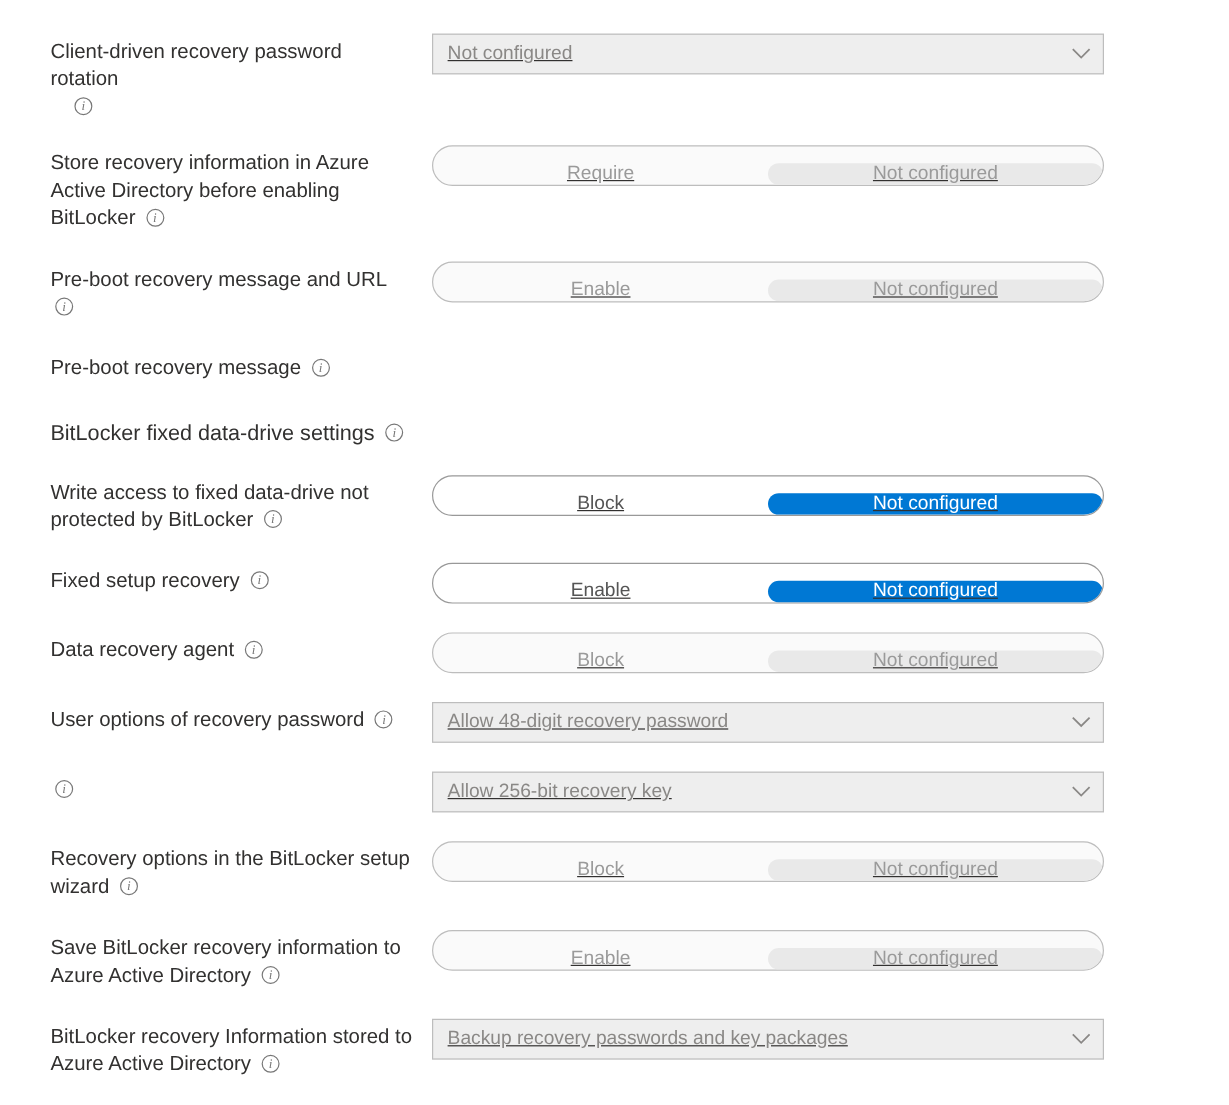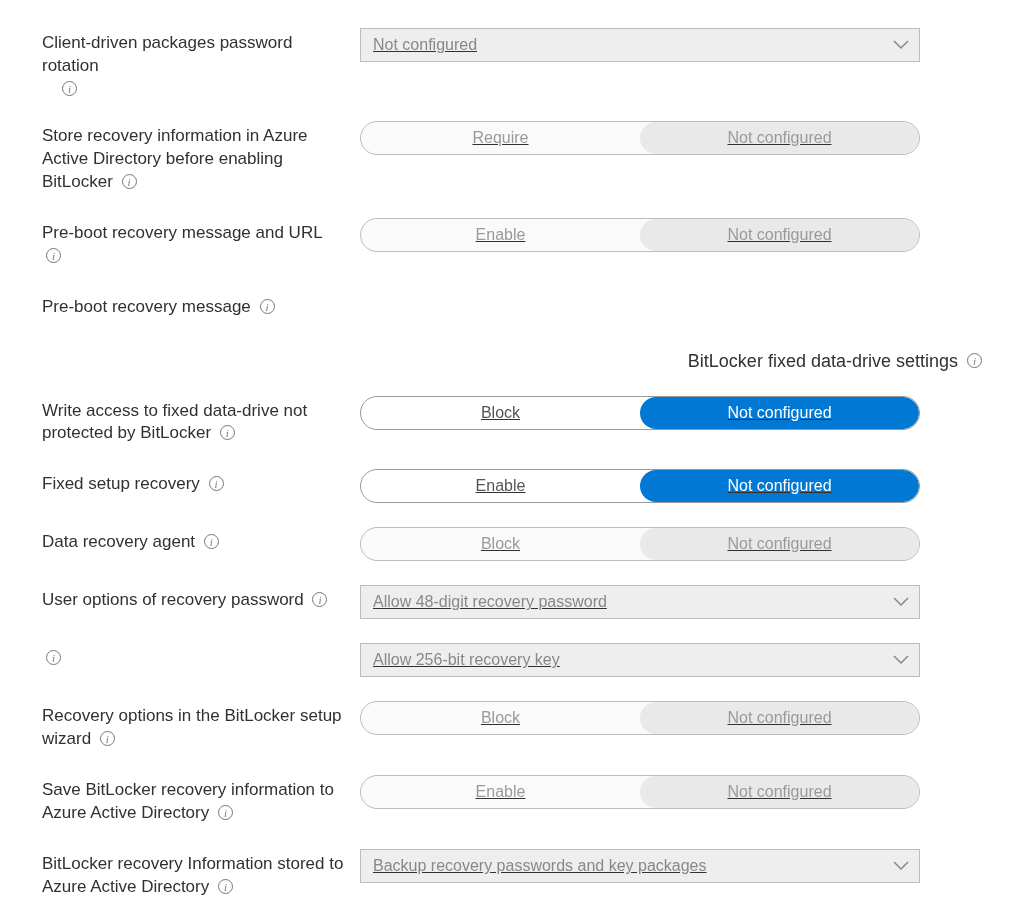--- a/index.html
+++ b/index.html
@@ -57,20 +57,21 @@
 
   
   .pill {
     display: flex;
     width: 100%;
     height: 34px;
     border: 1px solid #999;
     border-radius: 17px;
     overflow: hidden;
     background: #fff;
+    align-items: flex-end;
   }
   .pill .half {
     flex: 1;
     display: flex;
     align-items: center;
     justify-content: center;
     font-size: 16px;
     color: #555;
     cursor: pointer;
     user-select: none;
@@ -113,29 +114,28 @@
     width: 16px;
     height: 10px;
   }
   .select .chev svg { display: block; }
 
   .section-header {
     font-size: 18px;
     color: var(--text-color);
     margin-top: 32px;
     margin-bottom: 24px;
-    text-align: right;
   }
 </style>
 </head>
 <body>
 
 <div class="row">
   <div class="label-col">
-    <span>Client-driven packages password rotation</span>
+    <span>Client-driven recovery password rotation</span>
     <span class="info-icon below"></span>
   </div>
   <div class="control-col">
     <div class="select">
       <span>Not configured</span>
       <span class="chev">
         <svg viewBox="0 0 16 10" width="16" height="10">
             <path d="M1 1 L8 8 L15 1" fill="none" stroke="#8a8886" stroke-width="1.5"></path>
           </svg>
       </span>

